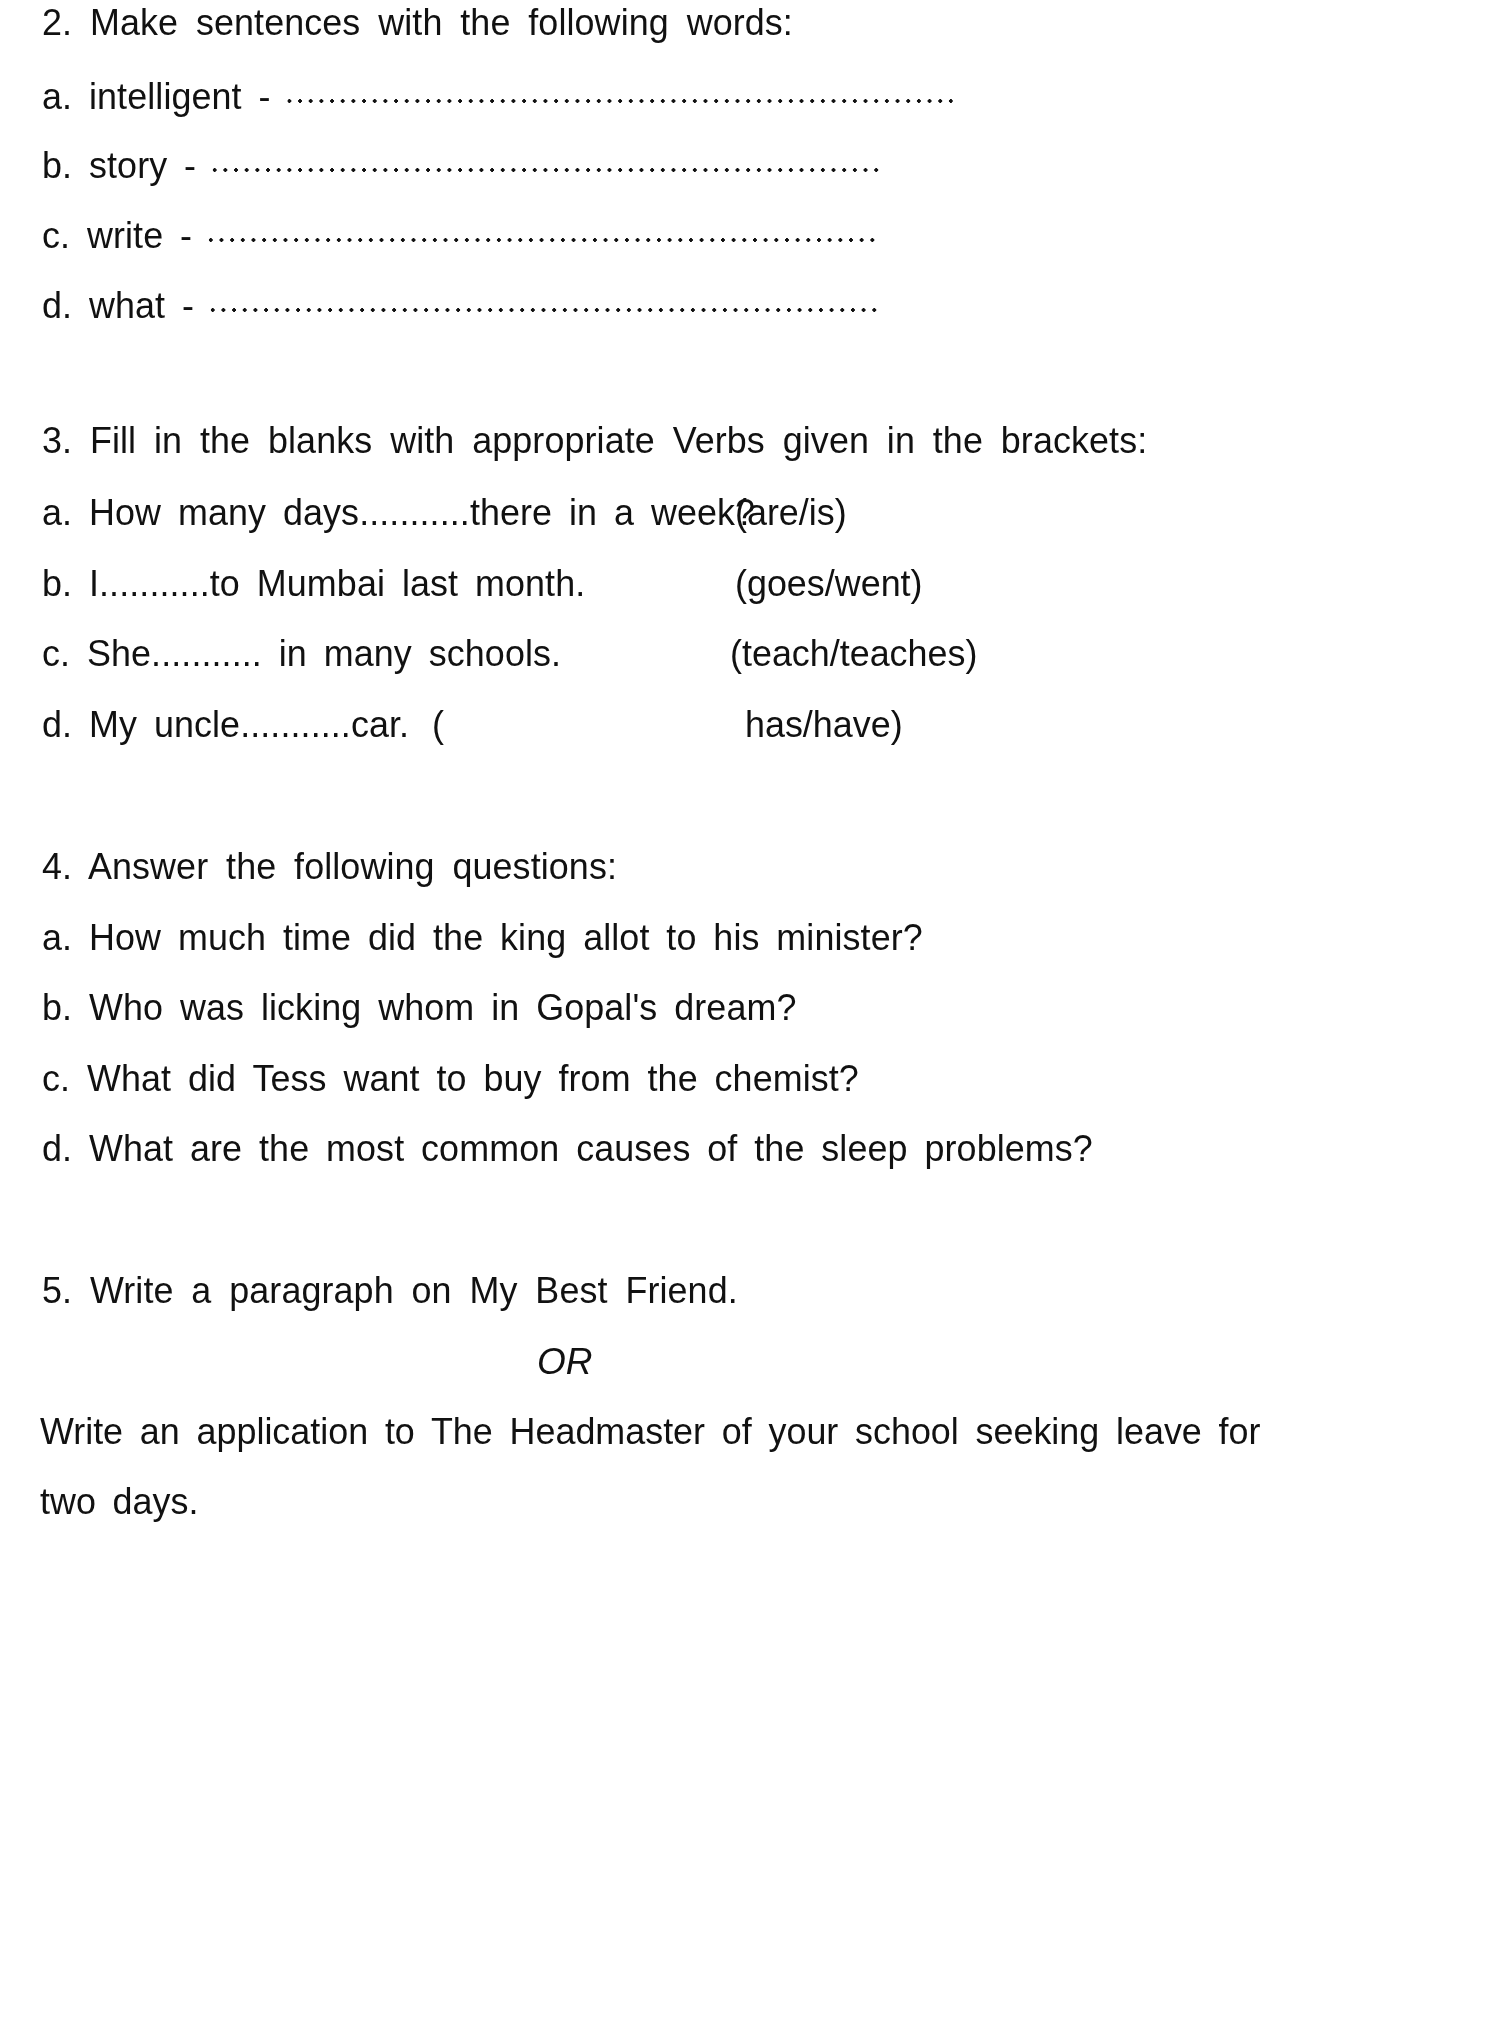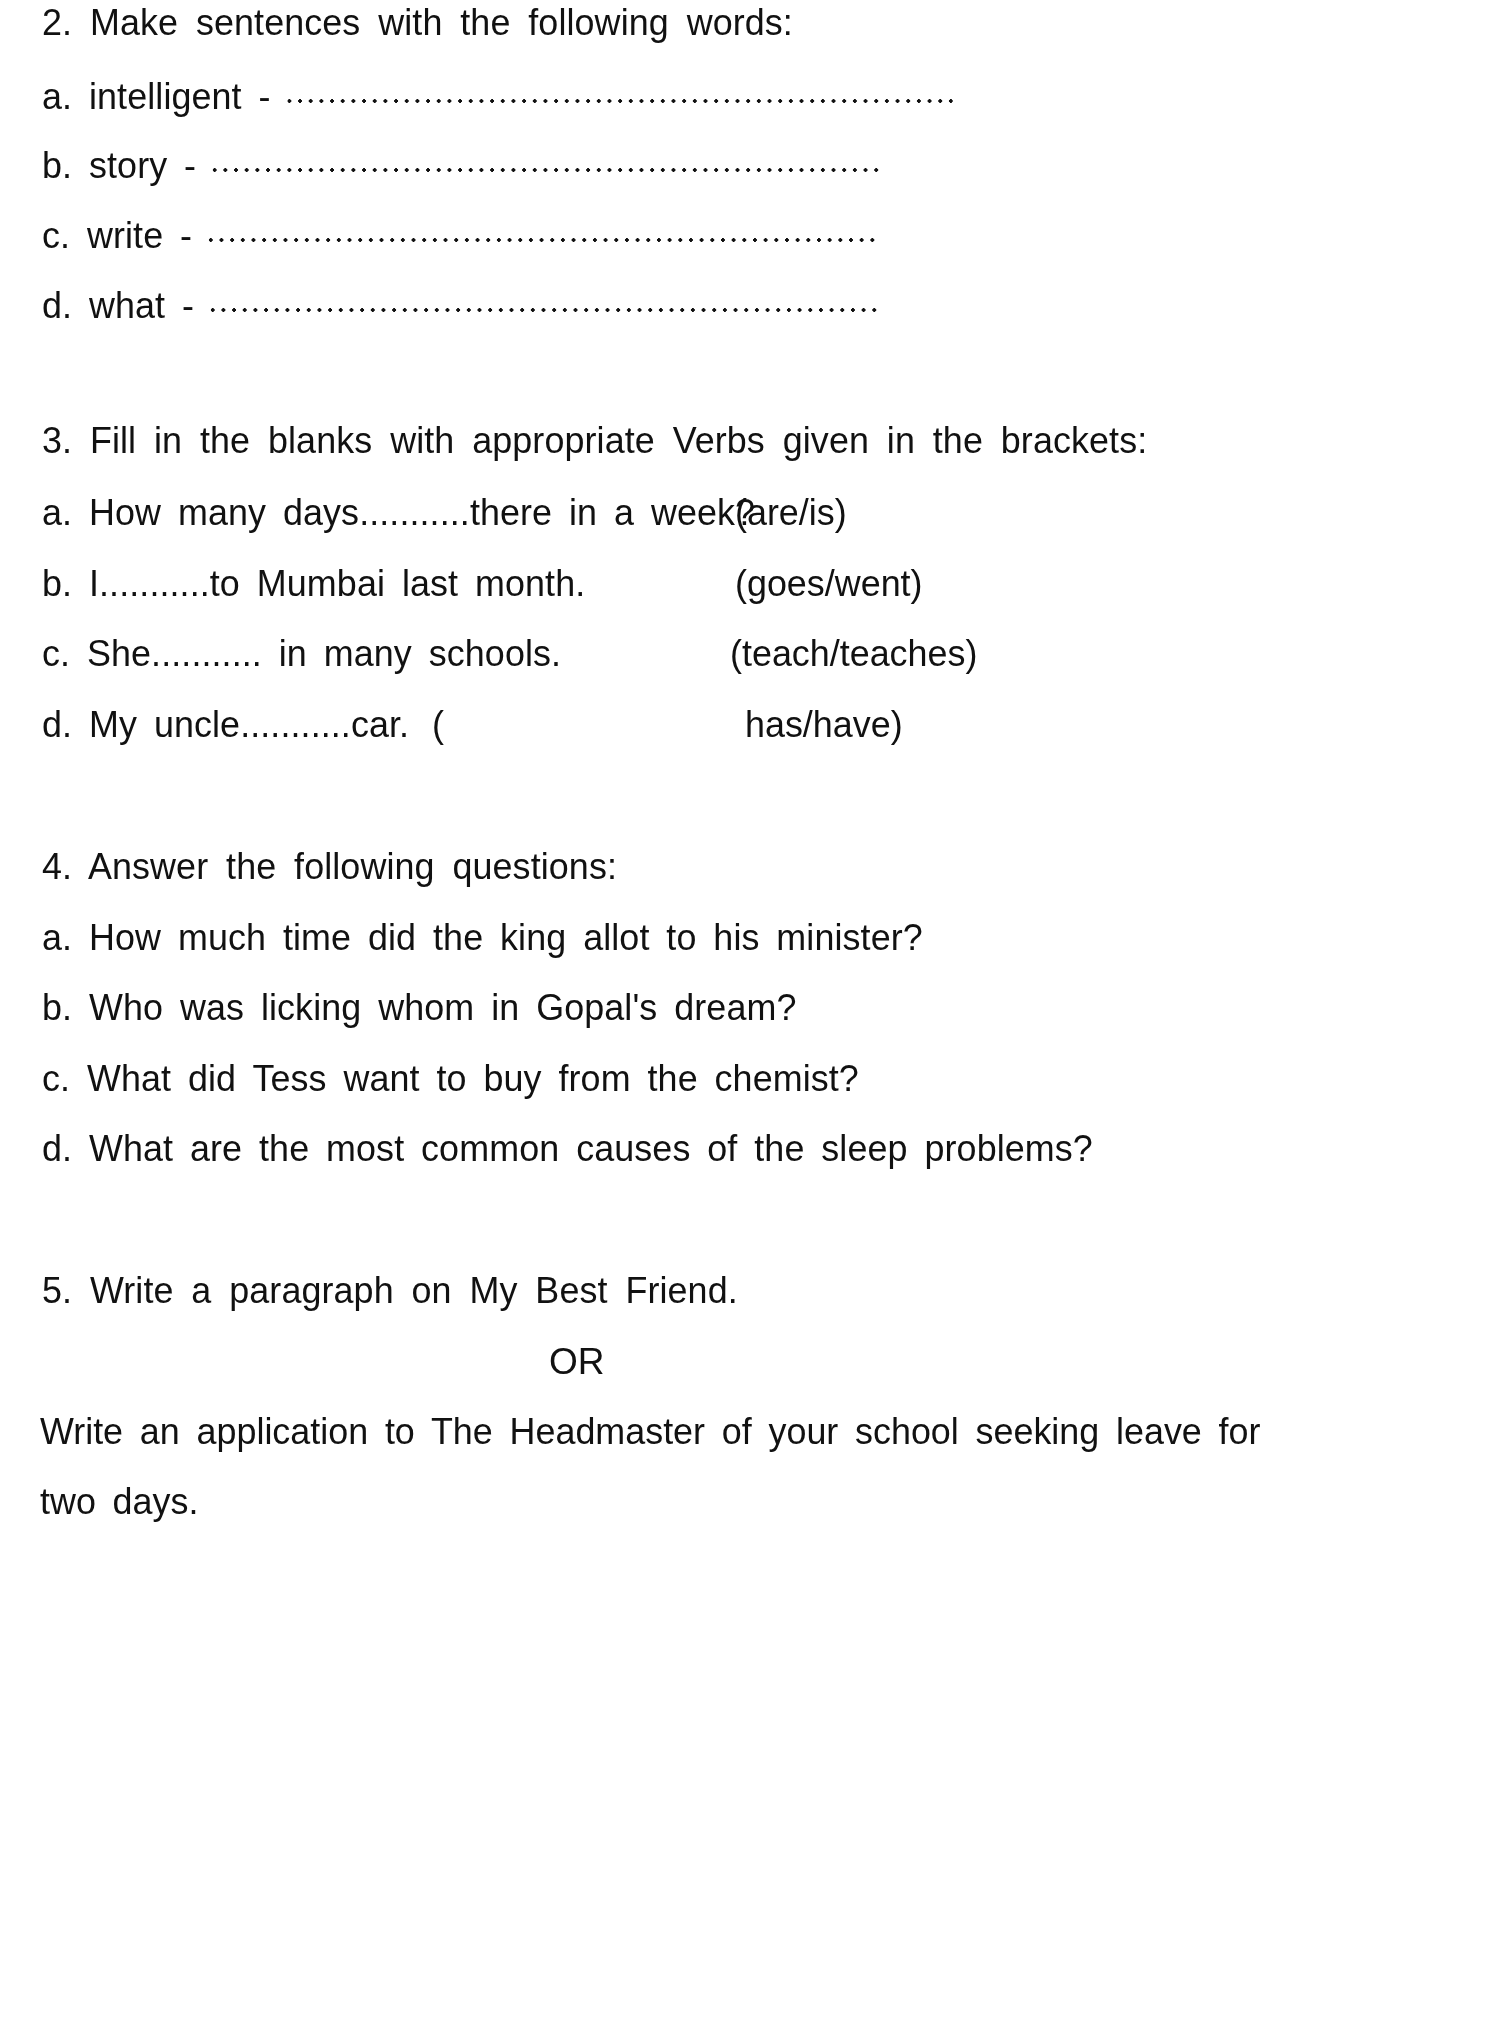--- a/index.html
+++ b/index.html
@@ -127,19 +127,19 @@
   <div class="line item" style="left:42px; top:919px;">a. How much time did the king allot to his minister?</div>
 
   <div class="line item" style="left:42px; top:989px;">b. Who was licking whom in Gopal's dream?</div>
 
   <div class="line item" style="left:42px; top:1060px;">c. What did Tess want to buy from the chemist?</div>
 
   <div class="line item" style="left:42px; top:1130px;">d. What are the most common causes of the sleep problems?</div>
 
   <div class="line q-head" style="left:42px; top:1272px;">5. Write a paragraph on My Best Friend.</div>
 
-  <div class="centered" style="left:549px; top:1343px;">OR</div>
+  <div class="centered" style="left:537px; top:1343px;font-style:italic;">OR</div>
 
   <div class="para" style="left:40px; top:1413px;">Write an application to The Headmaster of your school seeking leave for</div>
 
   <div class="para" style="left:40px; top:1483px;">two days.</div>
 
 </div>
 
 </body></html>

